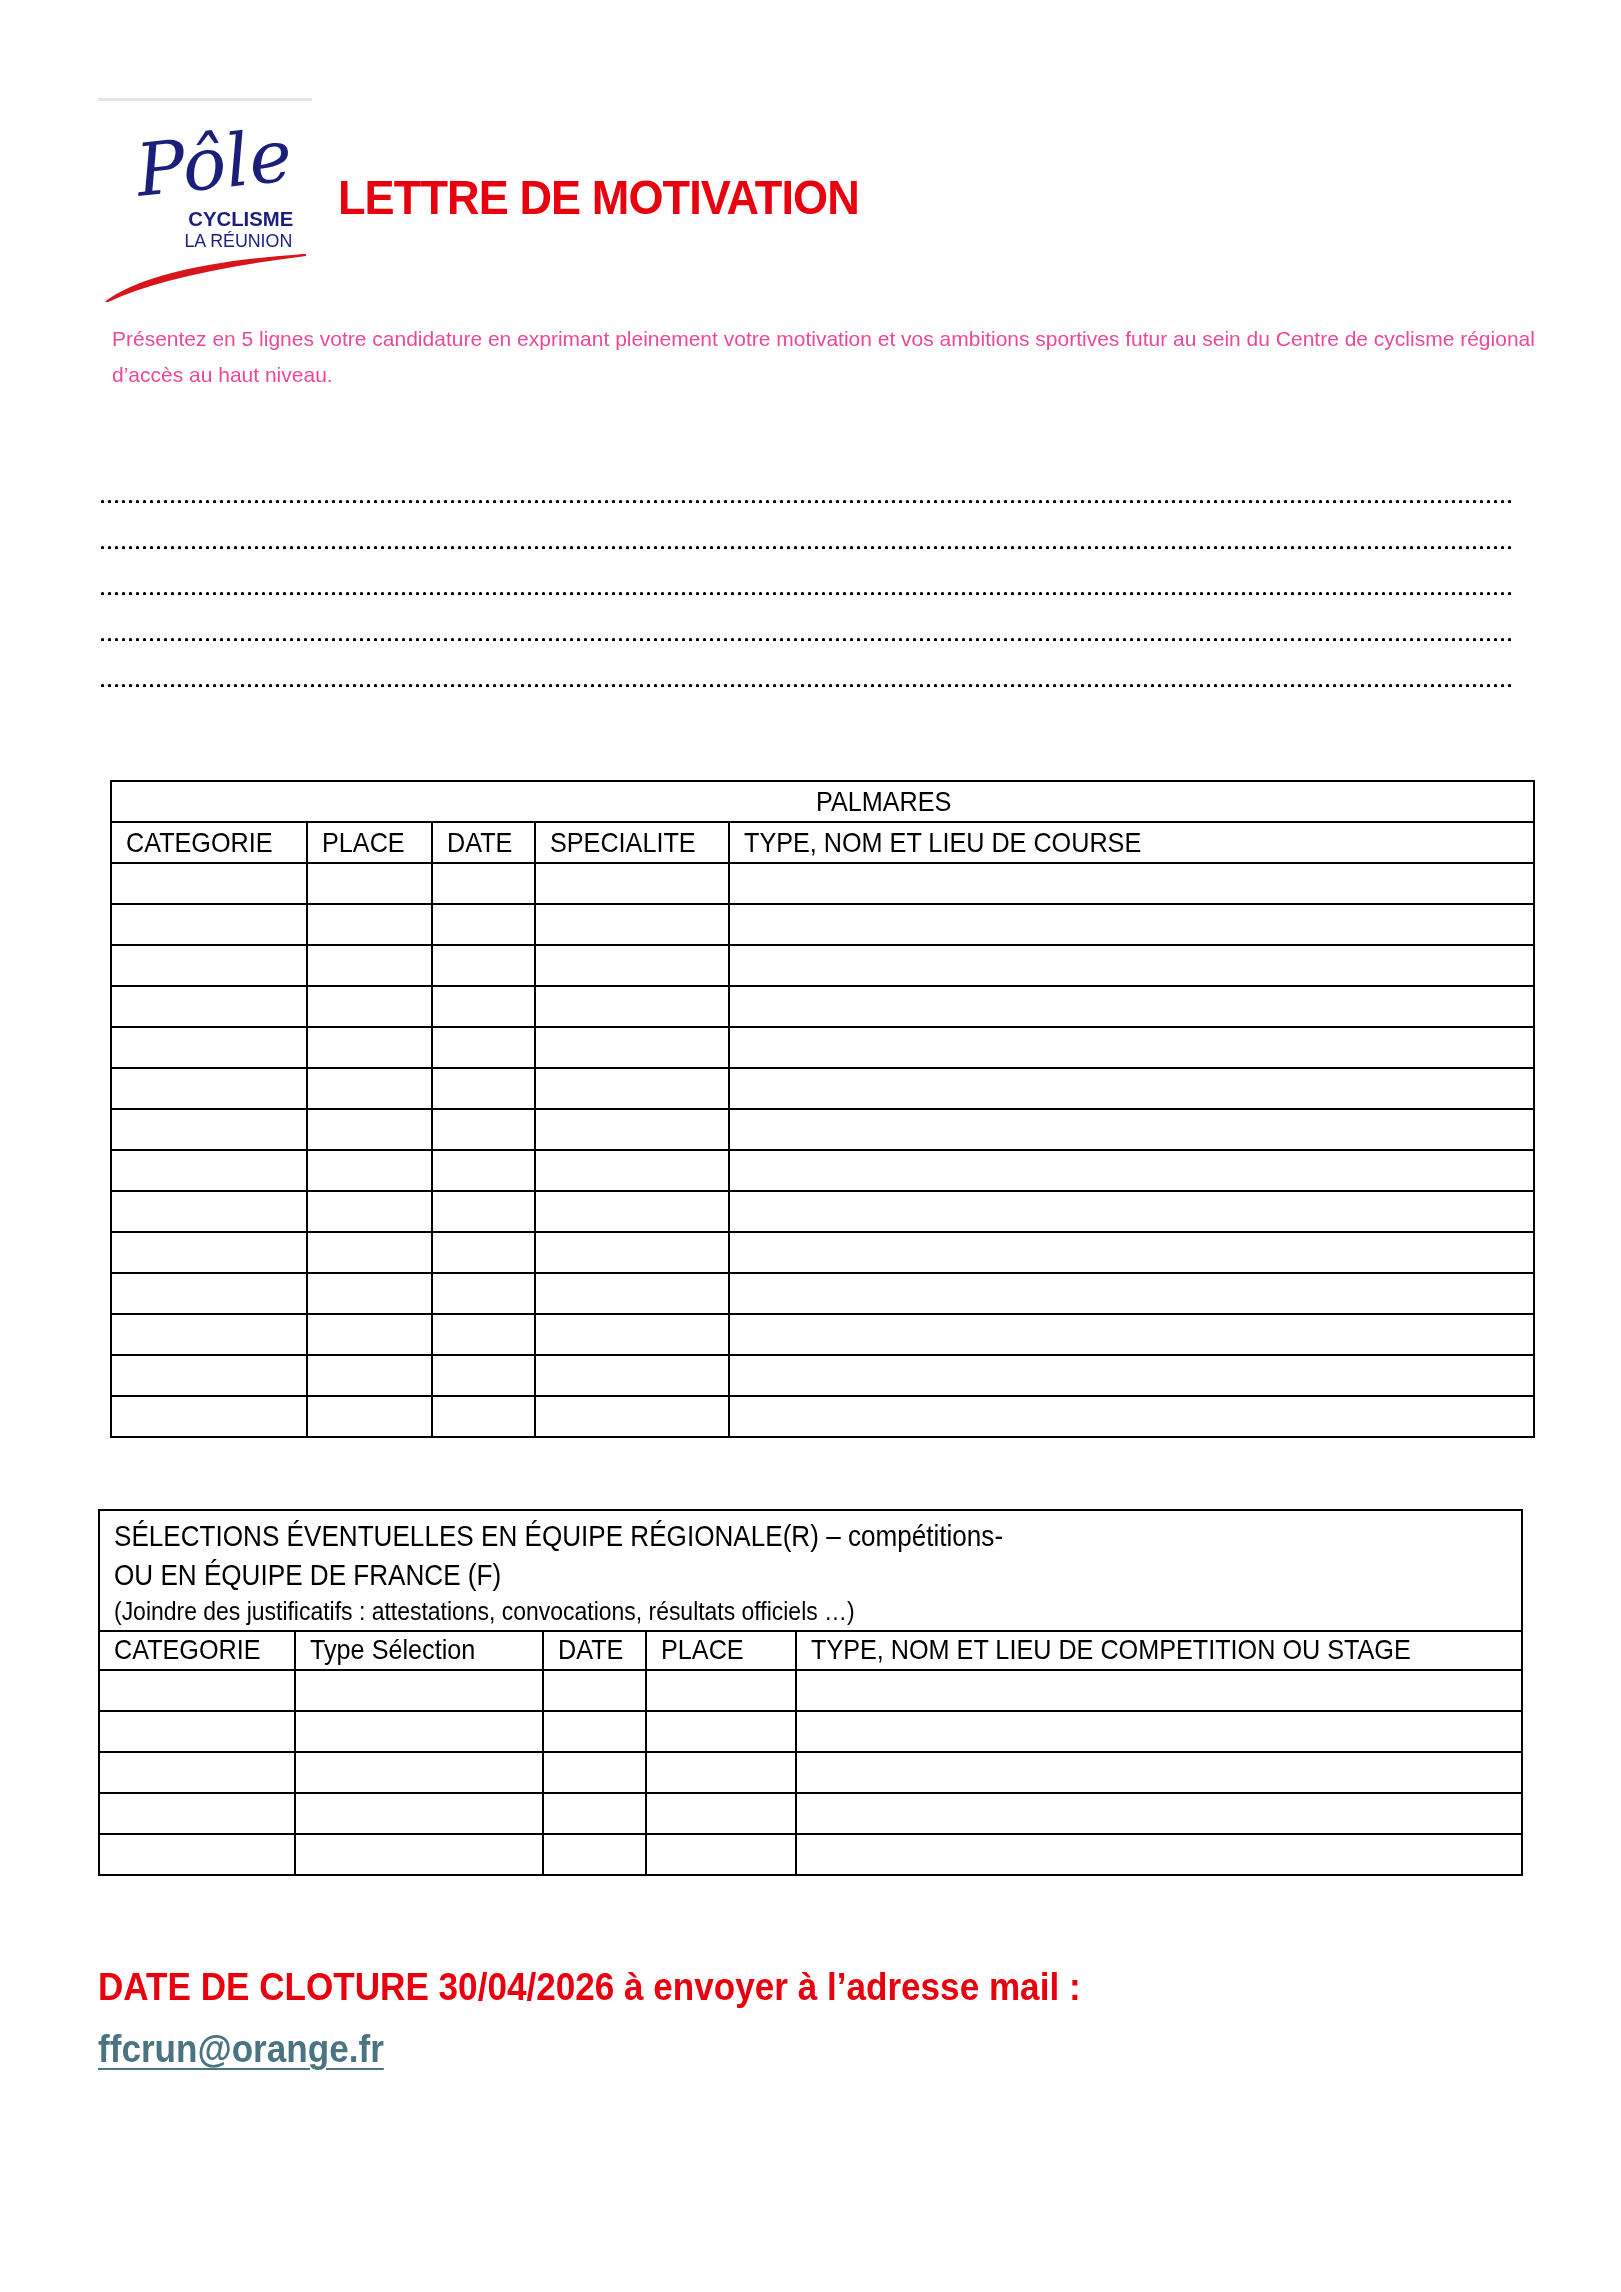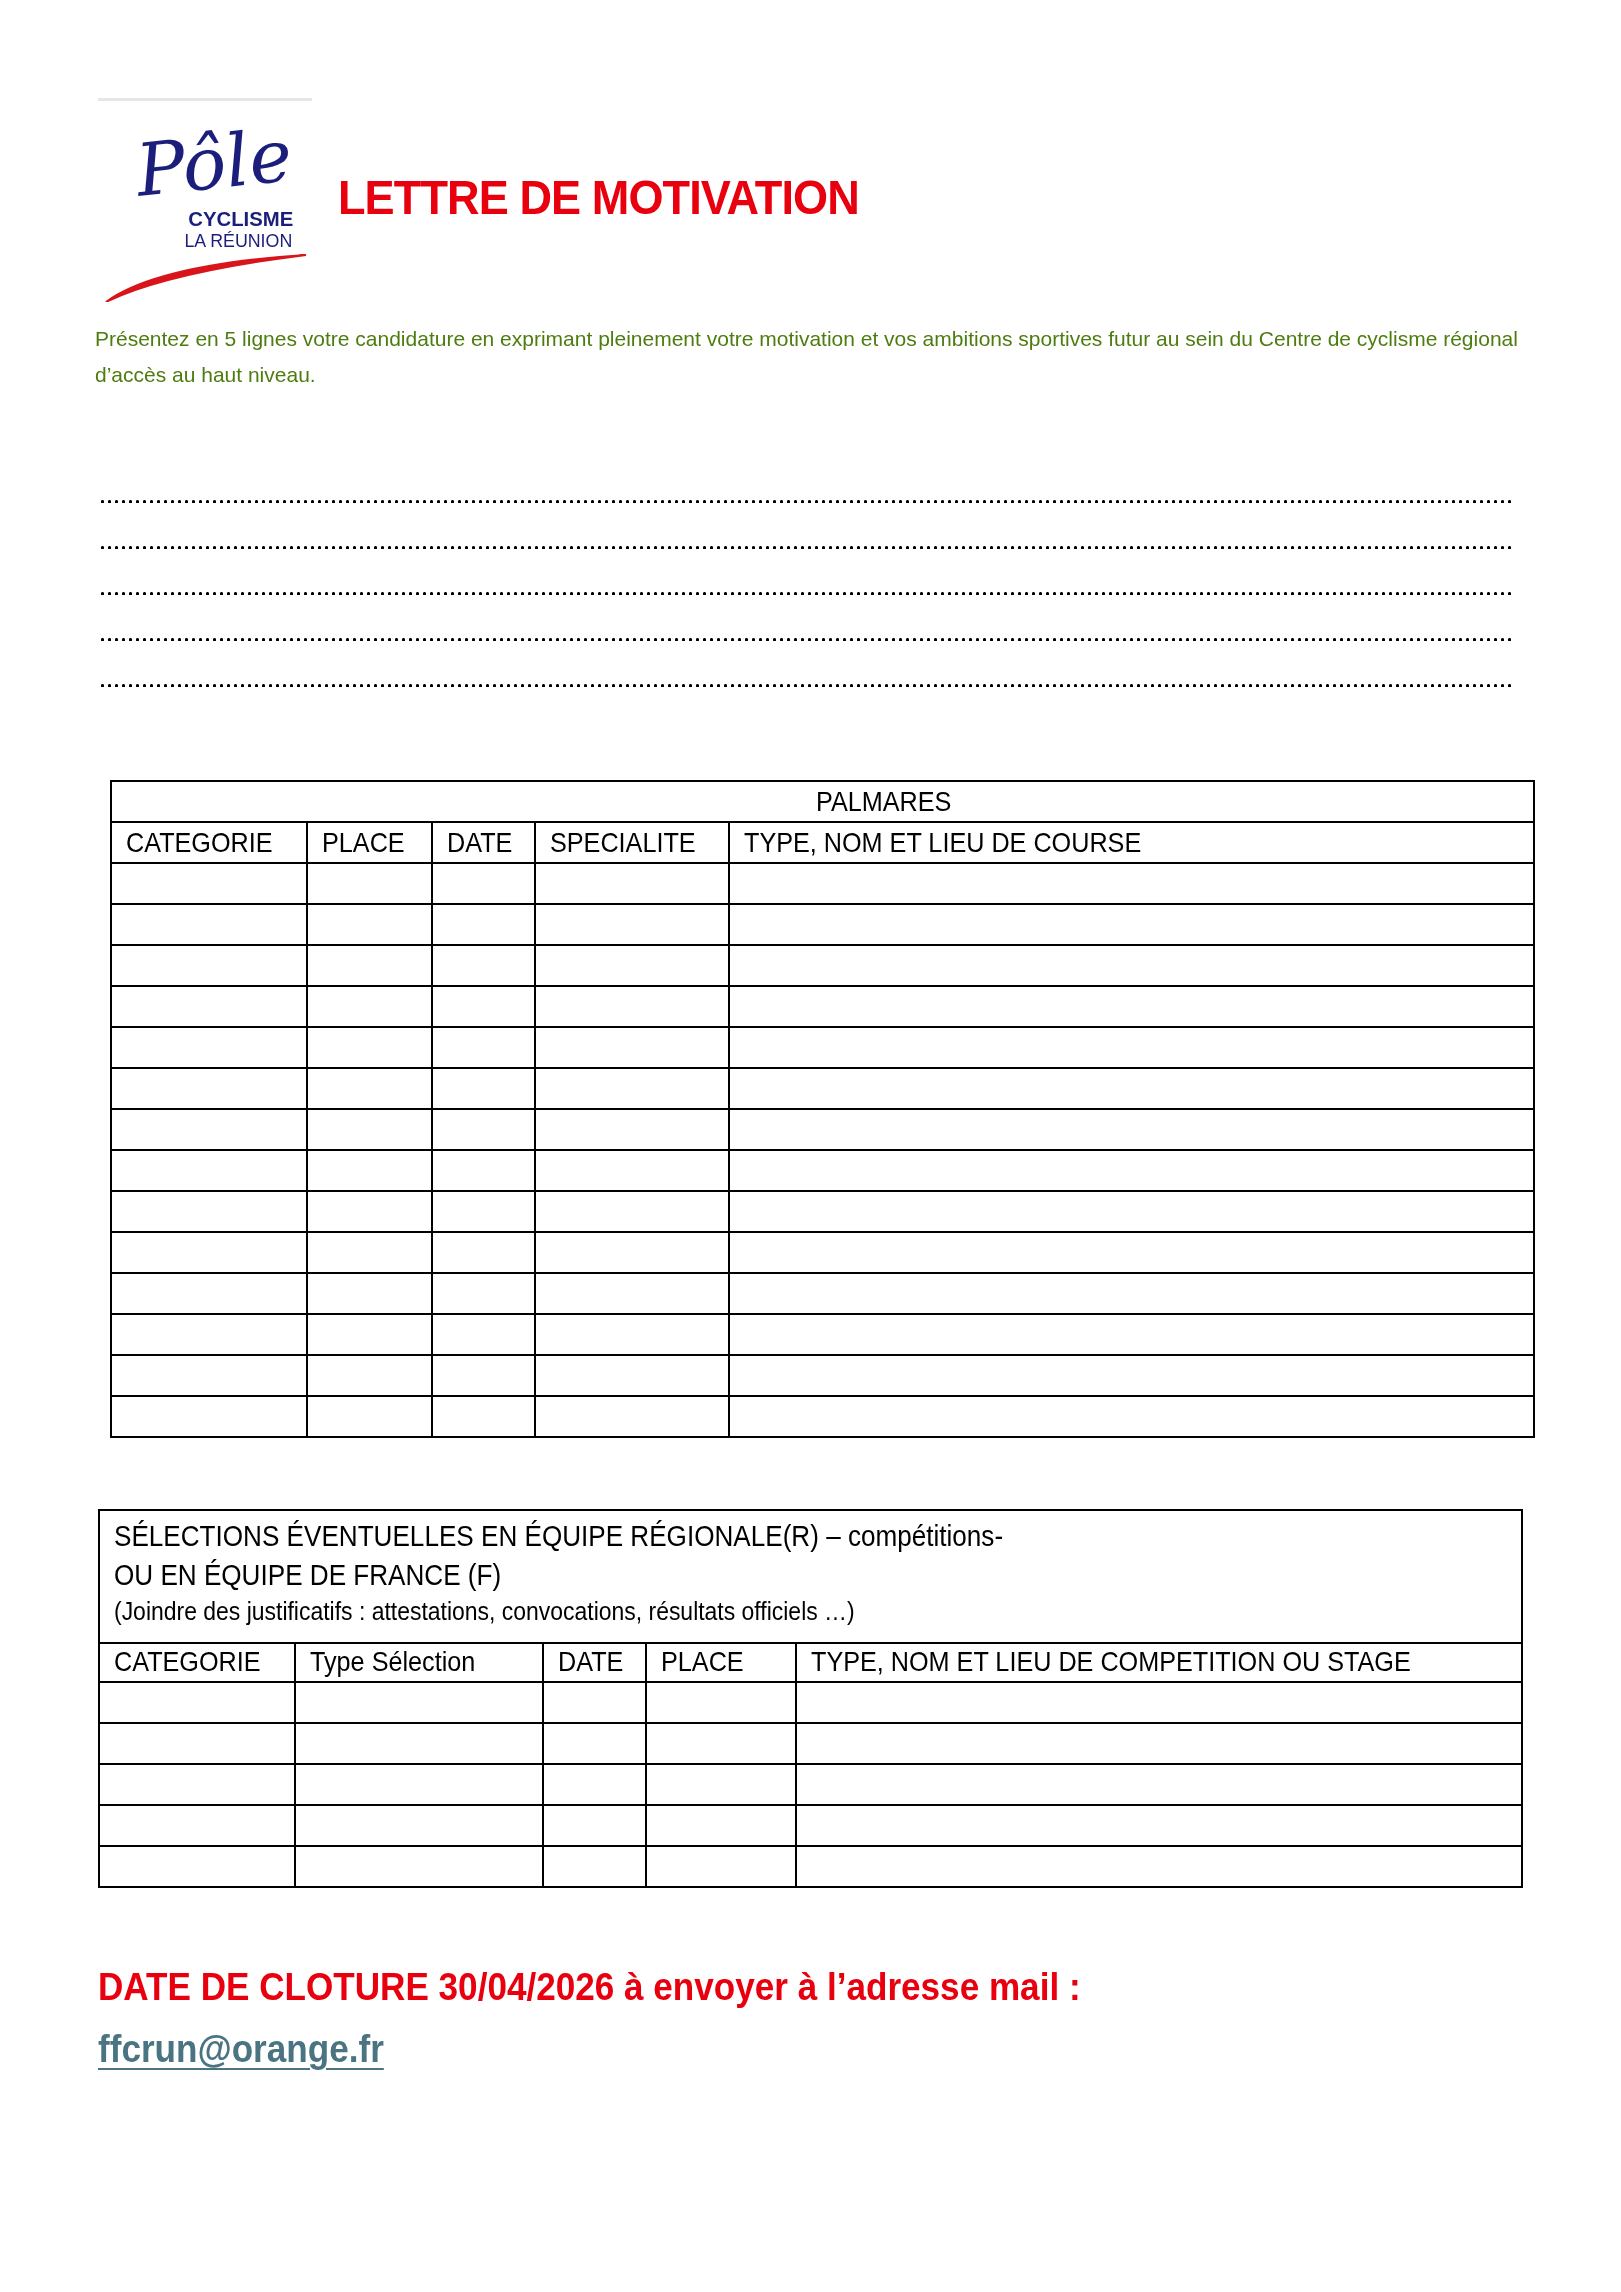--- a/index.html
+++ b/index.html
@@ -37,26 +37,26 @@
       font-weight: bold;
       font-size: 49px;
       letter-spacing: -1px;
       color: #e8000f;
       transform: scaleX(0.92);
       transform-origin: left center;
       white-space: nowrap;
     }
     .intro {
       position: absolute;
-      left: 95px;
+      left: 112px;
       top: 321px;
       width: 1431px;
       font-size: 21px;
       line-height: 36px;
-      color: #4d7c0f;
+      color: #ec4899;
     }
     .dot-lines {
       position: absolute;
       left: 99px;
       top: 475px;
       width: 1415px;
     }
     .dot-line {
       height: 46px;
       position: relative;
@@ -101,21 +101,21 @@
       padding: 0;
       padding-left: 137px;
     }
     #selections {
       left: 98px;
       top: 1509px;
       width: 1425px;
     }
     #selections .sel-title td {
       padding-top: 5.9px;
-      padding-bottom: 14px;
+      padding-bottom: 2px;
       line-height: 39px;
       white-space: normal;
     }
     .sel-line1, .sel-line2 {
       display: block;
       font-size: 29px;
       white-space: nowrap;
     }
     .sel-line3 {
       display: block;

